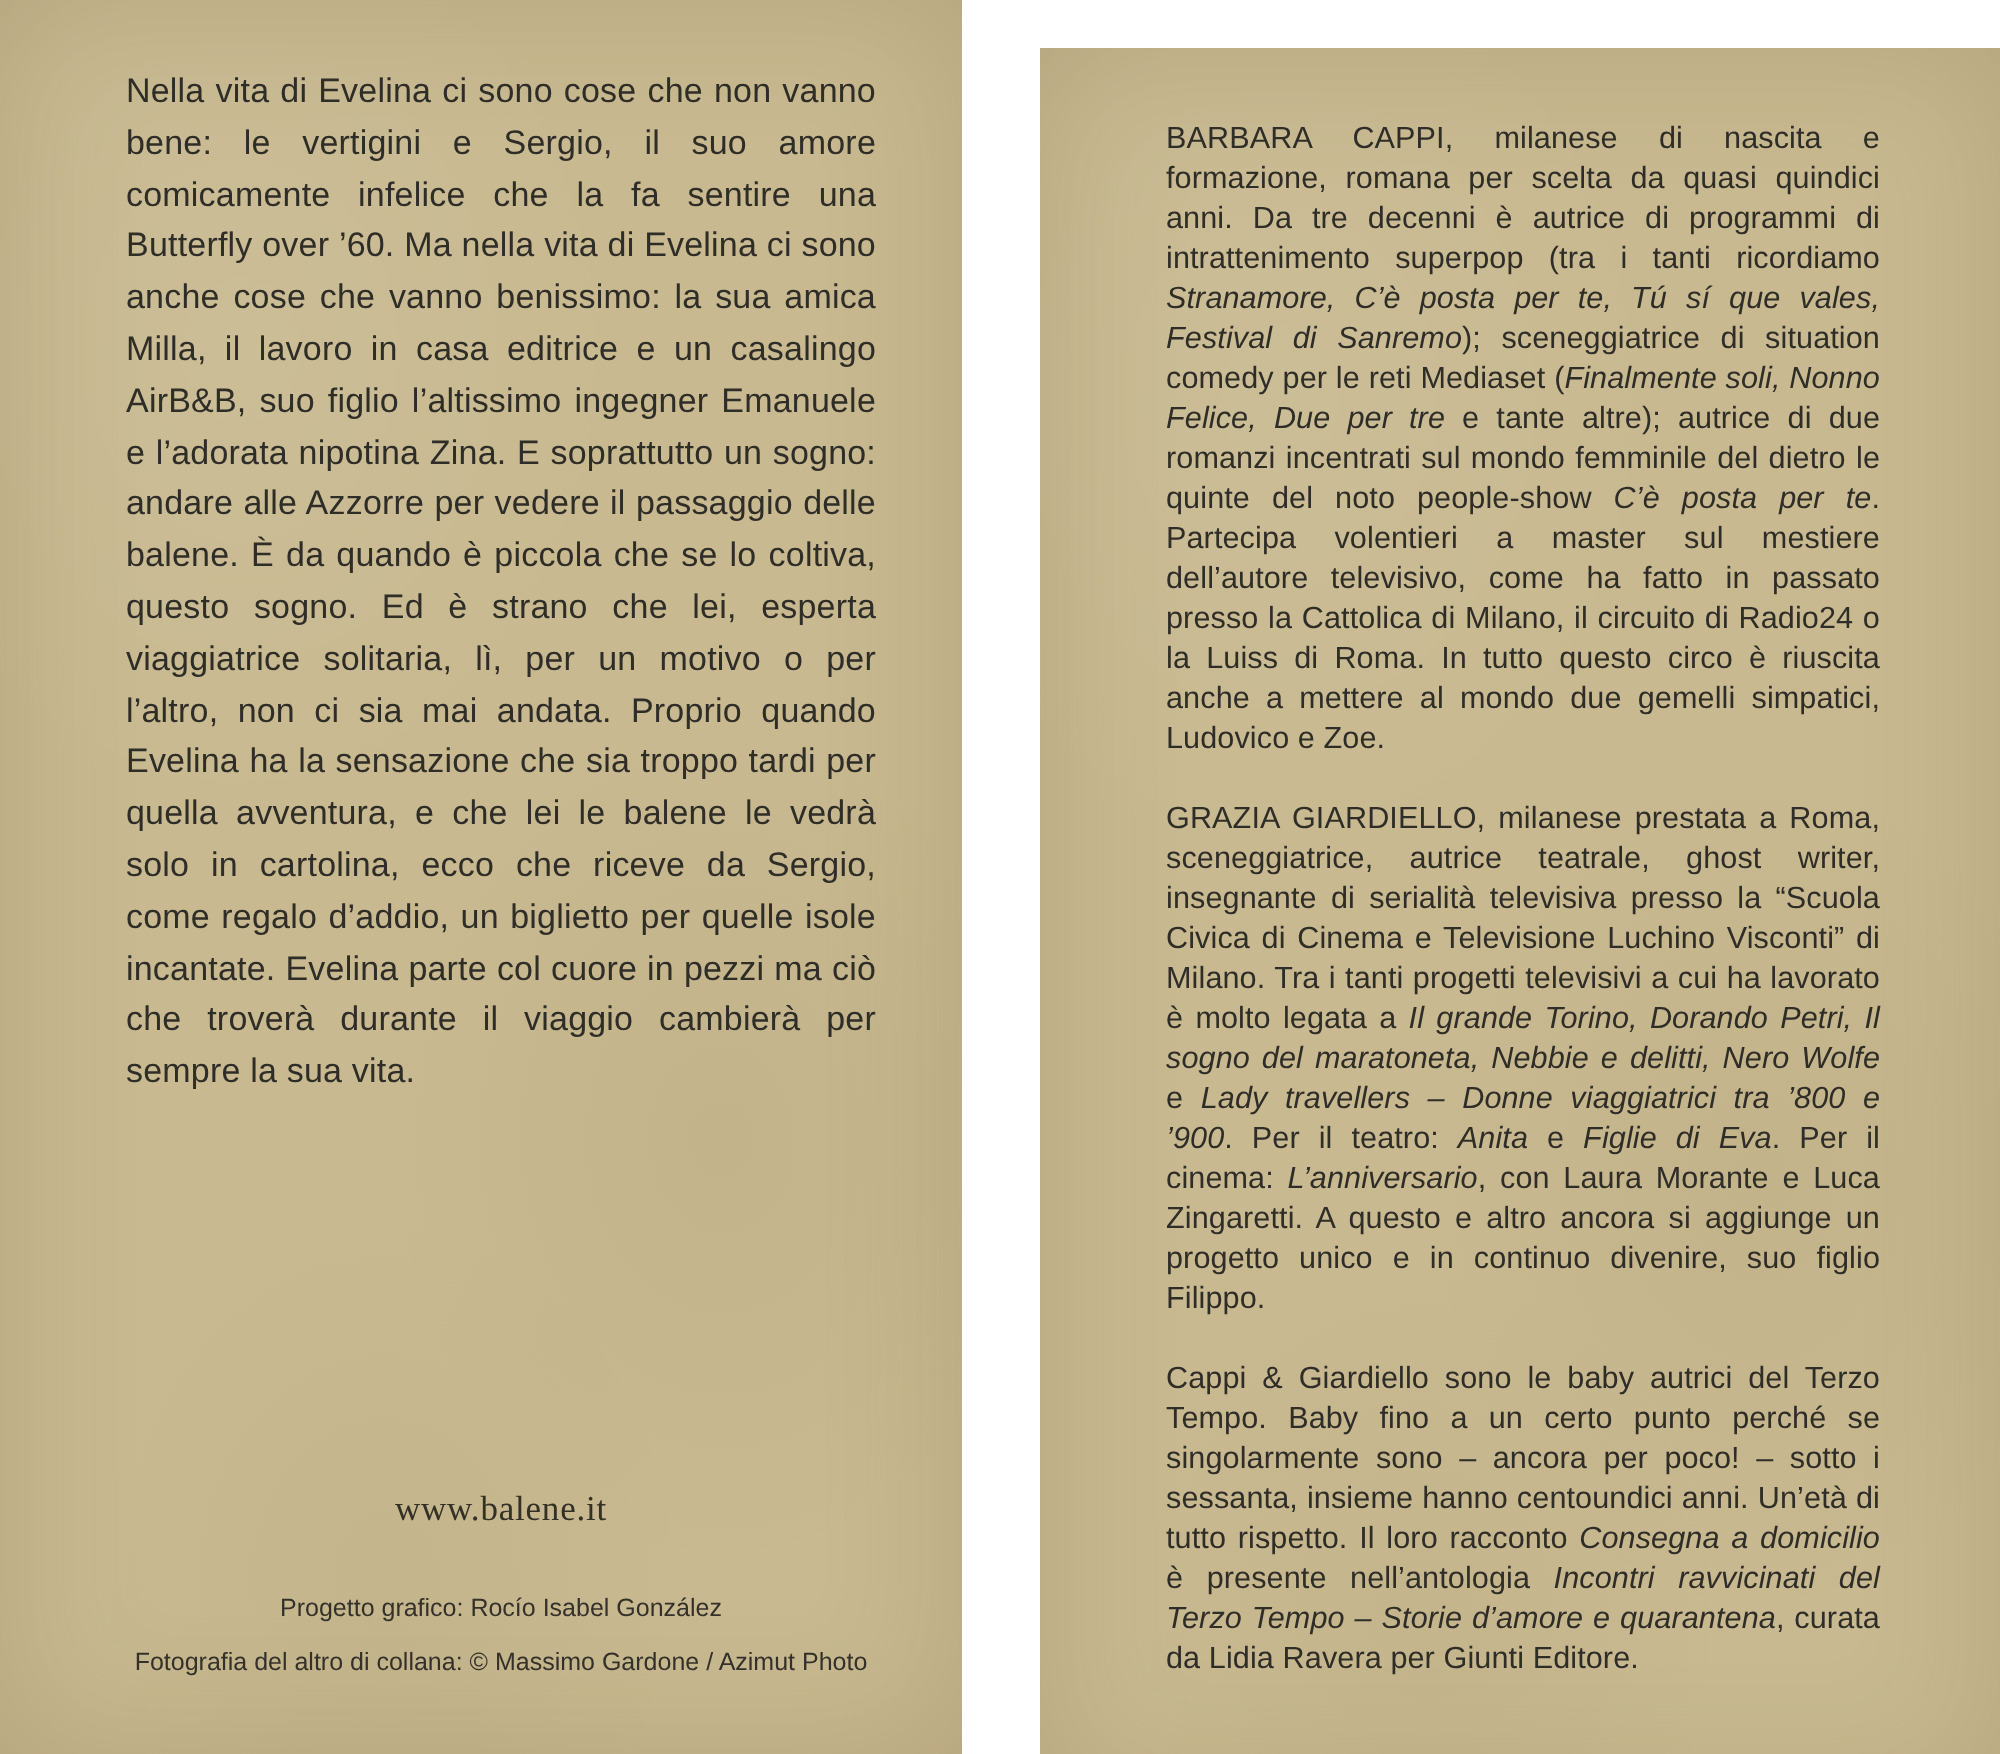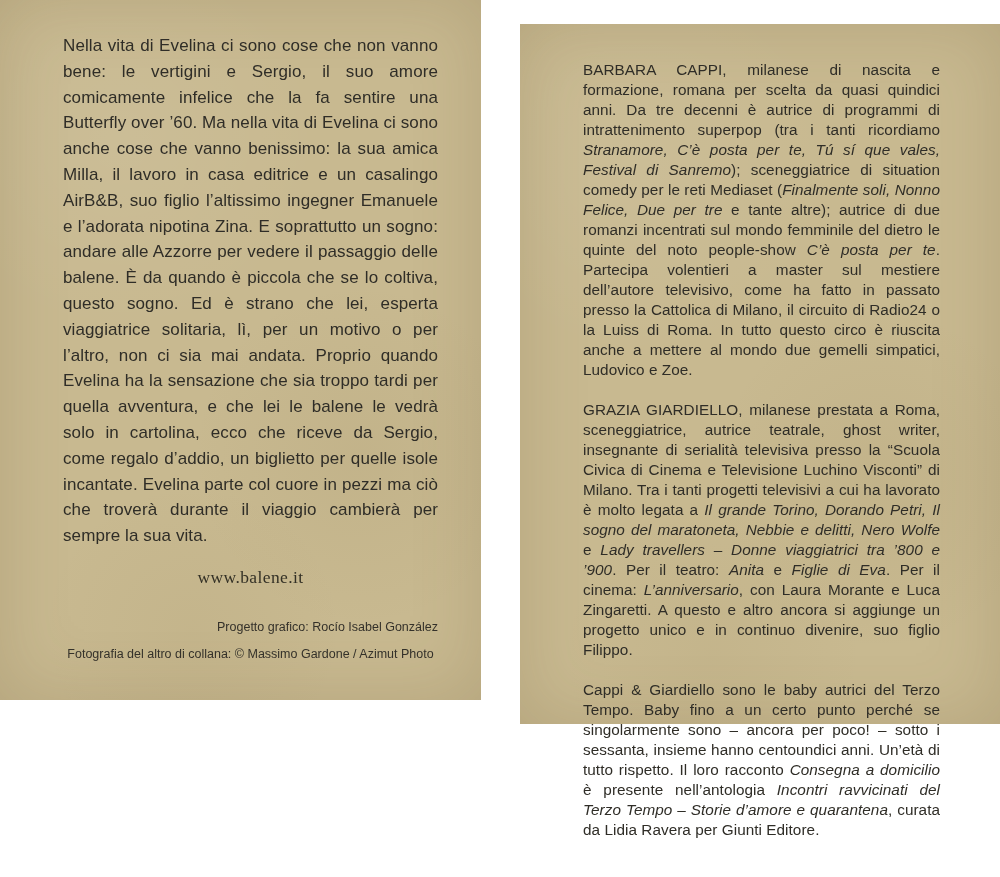--- a/index.html
+++ b/index.html
@@ -10,21 +10,21 @@
     font-family: "Liberation Sans", sans-serif;
     overflow: hidden;
   }
   .page {
     position: relative;
     width: 1000px; height: 877px;
     display: flex;
     background: #ffffff;
   }
   .flap {
-    height: 700px;
+    height: 877px;
     background-color: #c8b990;
     background-image:
       radial-gradient(ellipse 60% 40% at 25% 20%, rgba(255,255,255,0.06), rgba(255,255,255,0) 70%),
       radial-gradient(ellipse 50% 35% at 75% 65%, rgba(120,100,55,0.07), rgba(120,100,55,0) 70%),
       radial-gradient(ellipse 45% 30% at 40% 90%, rgba(120,100,55,0.05), rgba(120,100,55,0) 70%);
     box-shadow: inset 0 0 70px rgba(104, 86, 48, 0.20);
     color: #2f2d27;
   }
   .flap-left {
     width: 481px;
@@ -79,21 +79,20 @@
     font-family: "Liberation Serif", serif;
     font-size: 19px;
     letter-spacing: 0.3px;
     margin-top: 16px;
   }
   .credit-first {
     font-family: "Liberation Sans", sans-serif;
     font-size: 12.5px;
     margin-top: 32px;
     color: #34312a;
-    text-align: right;
   }
   .credits-block {
     margin-top: 13px;
   }
   .credits-block .credit-line {
     font-family: "Liberation Sans", sans-serif;
     font-size: 12.5px;
     line-height: 15.5px;
     color: #34312a;
   }

